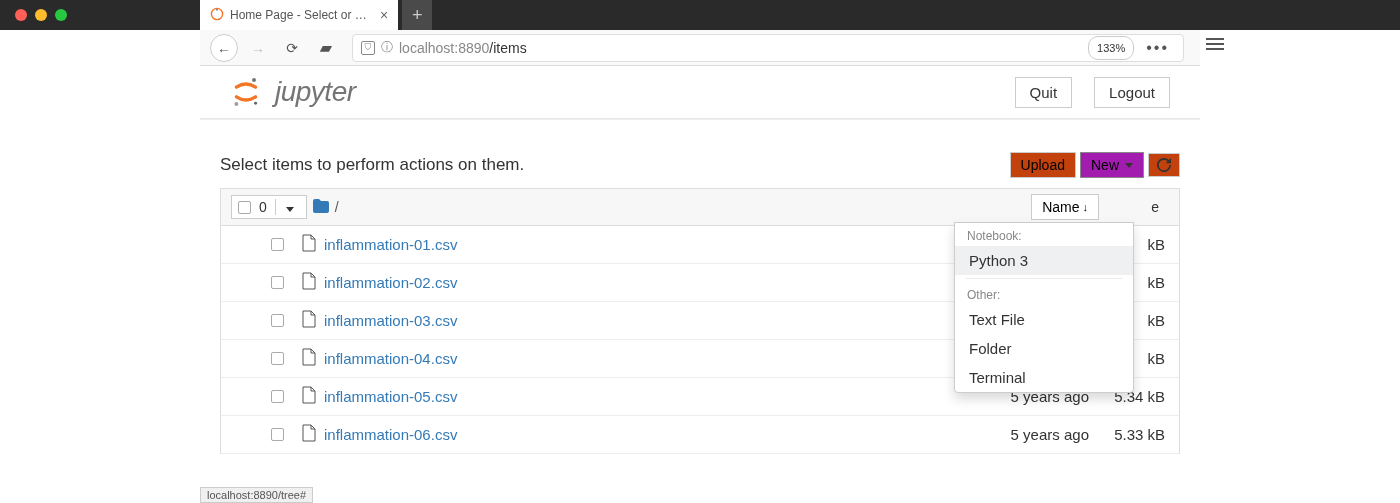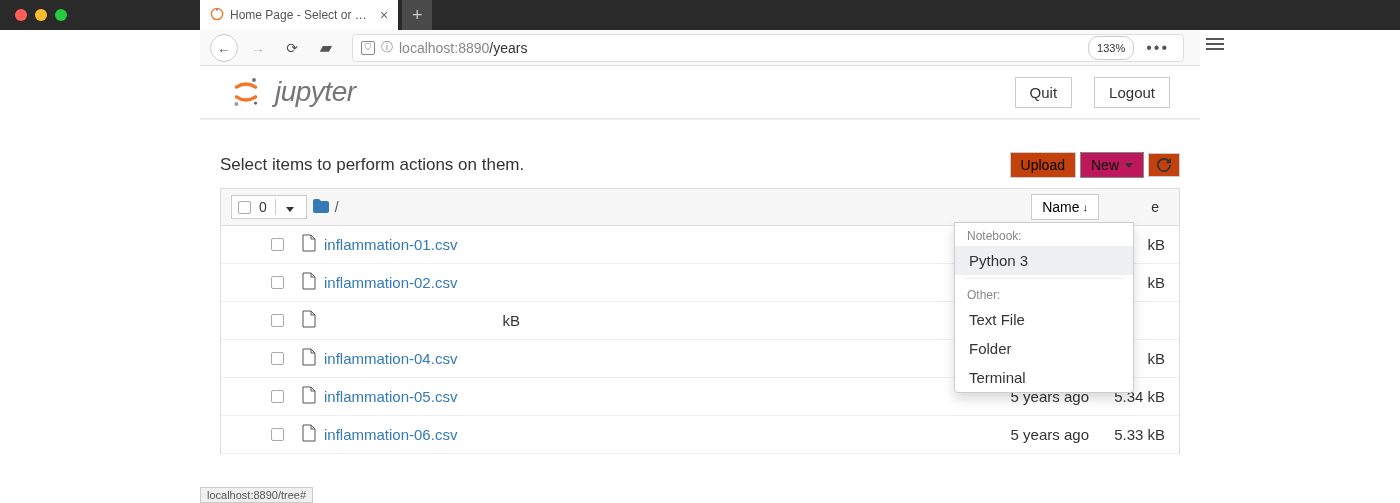--- a/index.html
+++ b/index.html
@@ -44,21 +44,21 @@
 
 .tabs { display: flex; border-bottom: 1px solid #ddd; padding: 0 0; }
 .tab-item { padding: 8px 18px; color: #337ab7; cursor: pointer; font-size: 15px; border: 1px solid transparent; border-bottom: none; position: relative; top: 1px; }
 .tab-item.active { color: #555; border-color: #ddd; border-bottom: 1px solid #fff; background: #fff; border-radius: 4px 4px 0 0; }
 
 
 .action-row { display: flex; align-items: center; justify-content: space-between; padding: 10px 0; }
 .prompt-text { font-size: 17px; color: #333; }
 .action-buttons { display: flex; gap: 4px; align-items: center; }
 .upload-btn, .new-btn, .refresh-btn { border: 1px solid #ccc; padding: 4px 10px; font-size: 14px; background: #c2410c; cursor: pointer; display: flex; align-items: center; gap: 4px; }
-.new-btn { background: #be185d; border-color: #888; }
+.new-btn { background: #a21caf; border-color: #888; }
 .caret-down { width: 0; height: 0; border-left: 4px solid transparent; border-right: 4px solid transparent; border-top: 5px solid #333; display: inline-block; margin-left: 2px; }
 .refresh-btn { padding: 4px 8px; }
 
 
 .crumb-row { background: #f7f7f7; border: 1px solid #ddd; display: flex; align-items: center; padding: 5px 10px; position: relative; }
 .select-all { display: flex; align-items: center; gap: 8px; border: 1px solid #ccc; background: #fff; padding: 3px 4px 3px 6px; }
 .checkbox { width: 13px; height: 13px; border: 1px solid #aaa; border-radius: 2px; background: #fff; }
 .count-num { font-size: 14px; }
 .dd-caret { border-left: 1px solid #ccc; padding: 0 8px; }
 .folder-icon { color: #337ab7; margin: 0 6px; }
@@ -115,21 +115,21 @@
 
 <div class="toolbar">
   <div class="nav-btn">←</div>
   <div class="nav-btn plain" style="color:#bbb;border:none">→</div>
   <div class="nav-btn plain">⟳</div>
   <div class="nav-btn plain" style="font-size:16px">▰</div>
   <div class="urlbar">
     <span class="url-icon">⛉</span>
     <span class="url-info">ⓘ</span>
     <span class="url-text">
-      <span class="host">localhost</span><span class="port">:8890</span><span>/years</span>
+      <span class="host">localhost</span><span class="port">:8890</span><span>/items</span>
     </span>
     <span class="zoom-badge">133%</span>
     <span class="more-btn">•••</span>
   </div>
   <div class="hamburger">
       <span></span>
       <span></span>
       <span></span>
     </div>
 </div>
@@ -211,20 +211,21 @@
           </svg></span>
       <a class="file-name">inflammation-02.csv</a>
       <span class="file-modified"></span>
       <span class="file-size">kB</span>
     </div>
     <div class="file-row">
       <div class="checkbox"></div>
       <span class="file-icon"><svg class="file-svg" viewBox="0 0 14 18">
             <path d="M1 1 L9 1 L13 5 L13 17 L1 17 Z M9 1 L9 5 L13 5" fill="none" stroke="#555" stroke-width="1"></path>
           </svg></span>
+      <a class="file-name">inflammation-03.csv</a>
       <span class="file-modified"></span>
       <span class="file-size">kB</span>
     </div>
     <div class="file-row">
       <div class="checkbox"></div>
       <span class="file-icon"><svg class="file-svg" viewBox="0 0 14 18">
             <path d="M1 1 L9 1 L13 5 L13 17 L1 17 Z M9 1 L9 5 L13 5" fill="none" stroke="#555" stroke-width="1"></path>
           </svg></span>
       <a class="file-name">inflammation-04.csv</a>
       <span class="file-modified"></span>

